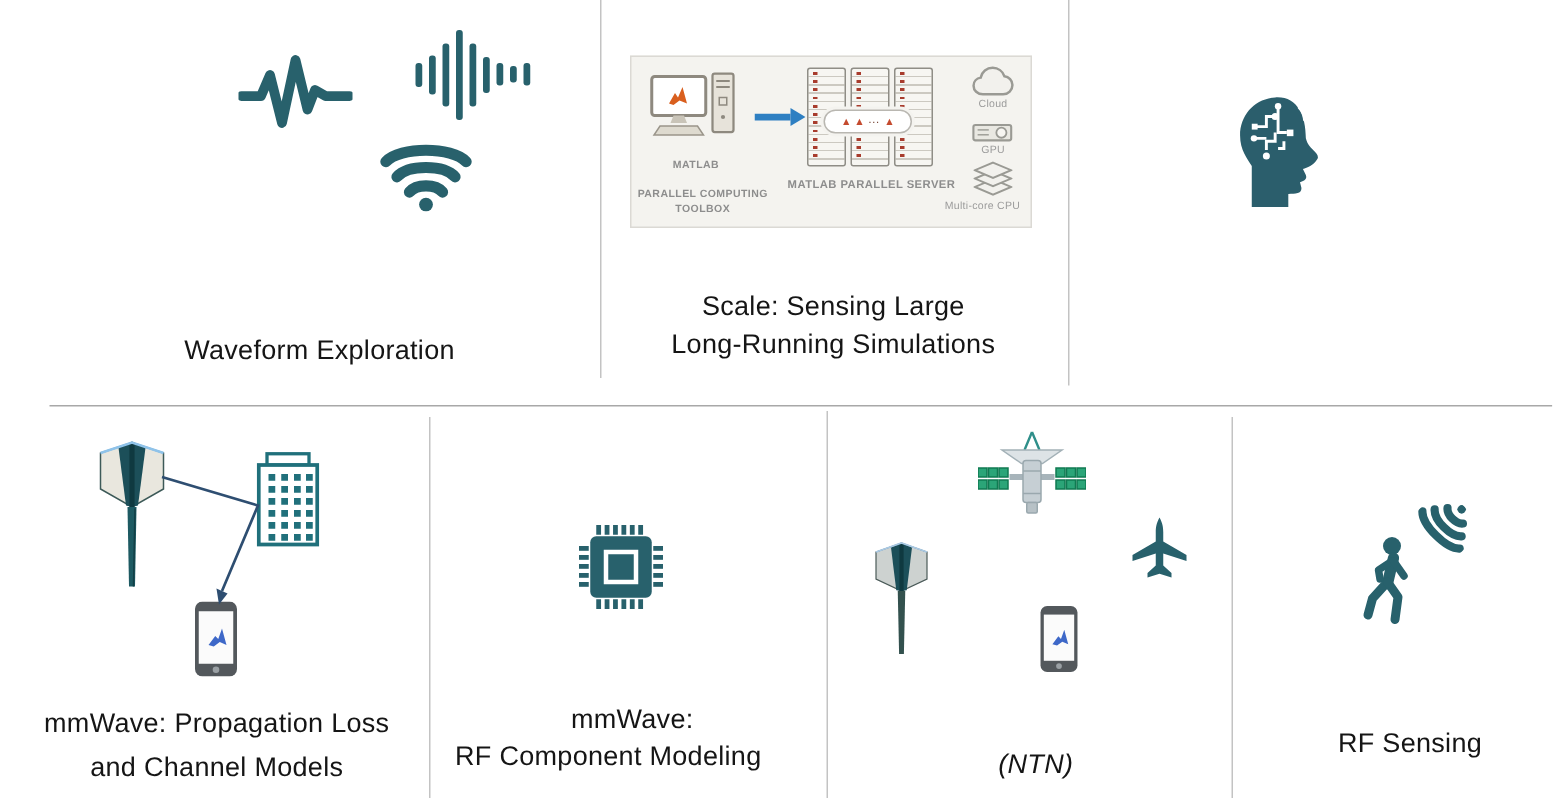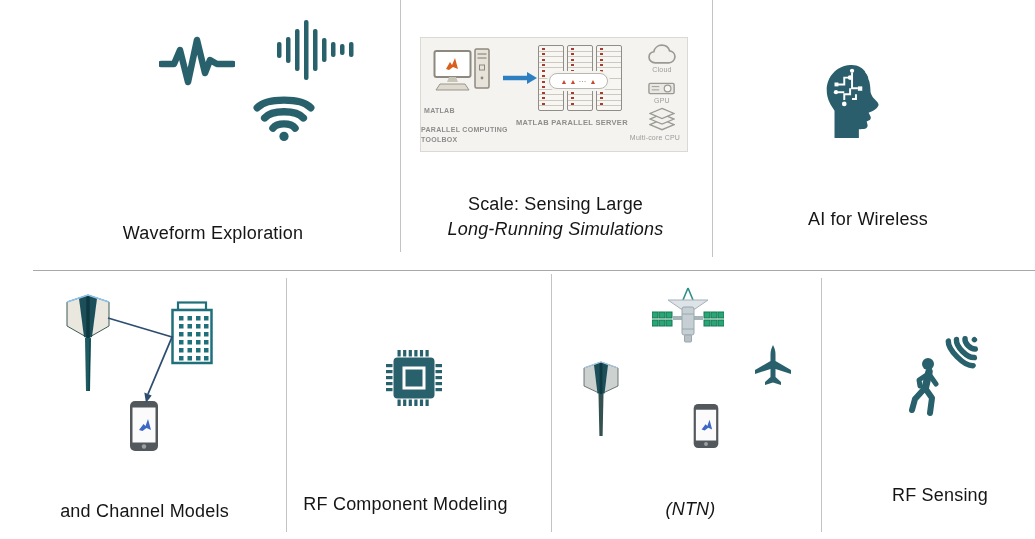--- a/index.html
+++ b/index.html
@@ -4,21 +4,21 @@
 <style>
   html,body{margin:0;padding:0;background:#fff;}
   #stage{position:relative;width:1035px;height:539px;background:#ffffff;overflow:hidden;
          font-family:"Liberation Sans",sans-serif;}
   .abs{position:absolute;}
   .divider{position:absolute;background:#c3c3c3;}
   .label{position:absolute;text-align:center;color:#151515;font-size:18px;line-height:25px;letter-spacing:.2px;}
   
   #mlbox{position:absolute;left:420px;top:37px;width:268px;height:115px;background:#f4f3ef;
          border:1px solid #dbd9d4;box-sizing:border-box;}
-  .tinylabel{position:absolute;font-size:7px;font-weight:bold;color:#8d8d8d;
+  .tinylabel{position:absolute;text-align:center;font-size:7px;font-weight:bold;color:#8d8d8d;
              letter-spacing:.3px;line-height:9.5px;}
   .graylabel{position:absolute;text-align:center;font-size:7px;color:#9b9b9b;letter-spacing:.2px;}
   .server{position:absolute;top:7px;width:26px;height:66px;border:1.5px solid #8f8d86;border-radius:2px;
           box-sizing:border-box;background:repeating-linear-gradient(to bottom,#f7f6f2 0 4.5px,#ccc9c1 4.5px 5.5px);}
   .server::before{content:"";position:absolute;left:2.5px;top:2px;bottom:2px;width:3px;
           background:repeating-linear-gradient(to bottom,#a83c2d 0 1.8px,transparent 1.8px 5.5px);}
   #pill{position:absolute;left:128px;top:35px;width:57px;height:14px;background:#ffffff;
         border:1px solid #b9b7b1;border-radius:8px;display:flex;align-items:center;justify-content:center;
         gap:2px;box-shadow:0 0 0 2px #f4f3ef;}
   .mlogo{font-size:7px;color:#c44a2e;line-height:1;}
@@ -113,21 +113,21 @@
 
     <svg class="abs" style="left:228px;top:69px;" width="26" height="25" viewBox="0 0 28 26">
       <polygon points="14,13 27,18.5 14,24 1,18.5" fill="#f2f1ed" stroke="#9a9a94" stroke-width="1.4"></polygon>
       <polygon points="14,7 27,12.5 14,18 1,12.5" fill="#f2f1ed" stroke="#9a9a94" stroke-width="1.4"></polygon>
       <polygon points="14,1 27,6.5 14,12 1,6.5" fill="#f2f1ed" stroke="#9a9a94" stroke-width="1.4"></polygon>
     </svg>
     <div class="graylabel" style="left:198px;top:96px;width:72px;">Multi-core CPU</div>
   </div>
 
   <div class="label" style="left:403px;top:192px;width:305px;">Scale: Sensing Large</div>
-  <div class="label" style="left:403px;top:217px;width:305px;font-style:italic;">Long-Running Simulations</div>
+  <div class="label" style="left:403px;top:217px;width:305px;">Long-Running Simulations</div>
 
   <svg class="abs" style="left:822px;top:63px;" width="64" height="76" viewBox="0 0 62 78">
     <path d="M27,2 C13,3 3,14 3,28 C3,38 8,44 11,49 L11,77 L36,77 L36,68 C41,68 45,68 45,64 L44,60 C47,59 49,58 48,55 L46,51 C49,50 53,49 56,44 C57,42 55,40 53,38 C51,36 49,34 48,30 C48,14 42,1 27,2 Z" fill="#2b5e6c"></path>
     <g stroke="#ffffff" stroke-width="2" fill="none">
       <path d="M14,22 h7 v-7 h6"></path>
       <path d="M29,10 v16 h6"></path>
       <path d="M27,26 v6 h-6 v6"></path>
       <path d="M14,30 h7"></path>
       <path d="M33,32 v5 h-4"></path>
     </g>
@@ -135,21 +135,20 @@
       <circle cx="27" cy="15" r="2.4"></circle>
       <circle cx="29" cy="8" r="2.2"></circle>
       <rect x="11" y="20" width="4" height="4"></rect>
       <rect x="35" y="24" width="4.5" height="4.5"></rect>
       <circle cx="21" cy="42" r="2.4"></circle>
       <circle cx="12.5" cy="30" r="2.2"></circle>
     </g>
     <path d="M44,9 c2.5,2 3.5,4.5 3.5,8" stroke="#ffffff" stroke-width="3" stroke-linecap="round" fill="none"></path>
   </svg>
 
-  <div class="label" style="left:768px;top:207px;width:200px;">AI for Wireless</div>
 
   <svg class="abs" style="left:66px;top:293px;" width="44" height="100" viewBox="0 0 44 100">
     <polygon points="1,9 22,2 22,45 1,33" fill="#e9e7de" stroke="#3d5a58" stroke-width="1"></polygon>
     <polygon points="43,9 22,2 22,45 43,33" fill="#e9e7de" stroke="#3d5a58" stroke-width="1"></polygon>
     <polygon points="22,2 31,5.5 26,44 22,45 18,44 13,5.5" fill="#1c4f59"></polygon>
     <rect x="20.3" y="2" width="3.4" height="43" fill="#0f3940"></rect>
     <polyline points="1,9 22,2 43,9" fill="none" stroke="#8fc3ea" stroke-width="1.6"></polyline>
     <polygon points="19,45 25,45 24,98 20,98" fill="#1d5a62"></polygon>
     <line x1="24" y1="46" x2="23" y2="98" stroke="#123f46" stroke-width="1"></line>
   </svg>
@@ -190,20 +189,21 @@
     <rect x="2.5" y="6.5" width="23" height="35" fill="#fbfbfb"></rect>
     <path d="M9,29 L13.5,23 L15.5,25 L18,18 L21,29 L16.5,27 L12.5,30 Z" fill="#3e68c8"></path>
     <circle cx="14" cy="45.5" r="2.2" fill="#9aa0a4"></circle>
   </svg>
 
   <svg class="abs" style="left:100px;top:310px;" width="90" height="100" viewBox="0 0 90 100">
     <polyline points="8,8 72,27 48,84" fill="none" stroke="#2e4e71" stroke-width="1.8"></polyline>
     <polygon points="46,93 51.7,85.6 44.3,82.4" fill="#2e4e71"></polygon>
   </svg>
 
+  <div class="label" style="left:17px;top:470px;width:255px;">mmWave: Propagation Loss</div>
   <div class="label" style="left:17px;top:467px;width:255px;margin-top:32px;">and Channel Models</div>
 
   <svg class="abs" style="left:385px;top:349px;" width="58" height="58" viewBox="0 0 58 58">
     <g fill="#28616C">
       <rect x="12.5" y="1" width="3.2" height="6.5"></rect>
         <rect x="18.1" y="1" width="3.2" height="6.5"></rect>
         <rect x="23.7" y="1" width="3.2" height="6.5"></rect>
         <rect x="29.3" y="1" width="3.2" height="6.5"></rect>
         <rect x="34.9" y="1" width="3.2" height="6.5"></rect>
         <rect x="40.5" y="1" width="3.2" height="6.5"></rect>
@@ -221,20 +221,21 @@
       <rect x="50.5" y="15" width="6.5" height="3.2"></rect>
         <rect x="50.5" y="21" width="6.5" height="3.2"></rect>
         <rect x="50.5" y="27" width="6.5" height="3.2"></rect>
         <rect x="50.5" y="33" width="6.5" height="3.2"></rect>
         <rect x="50.5" y="39" width="6.5" height="3.2"></rect>
       <rect x="8.5" y="8.5" width="41" height="41" rx="4"></rect>
     </g>
     <rect x="19" y="19" width="20" height="20" fill="none" stroke="#ffffff" stroke-width="3"></rect>
   </svg>
 
+  <div class="label" style="left:294px;top:467px;width:255px;">mmWave:</div>
   <div class="label" style="left:278px;top:492px;width:255px;">RF Component Modeling</div>
 
   <svg class="abs" style="left:652px;top:287px;" width="72" height="58" viewBox="0 0 72 58">
     <path d="M36,1 L31,13 M36,1 L41,13" stroke="#2f8f8a" stroke-width="1.6" fill="none"></path>
     <polygon points="16,13 56,13 43,22 29,22" fill="#dde3e6" stroke="#a3b1b7" stroke-width="1"></polygon>
     <rect x="21" y="29" width="9" height="4" fill="#a7b4ba"></rect>
     <rect x="42" y="29" width="9" height="4" fill="#a7b4ba"></rect>
     <rect x="30" y="20" width="12" height="28" rx="2" fill="#c6cfd4" stroke="#9aa8ae" stroke-width="1"></rect>
     <line x1="30" y1="27" x2="42" y2="27" stroke="#9aa8ae" stroke-width="1"></line>
     <line x1="30" y1="42" x2="42" y2="42" stroke="#9aa8ae" stroke-width="1"></line>

